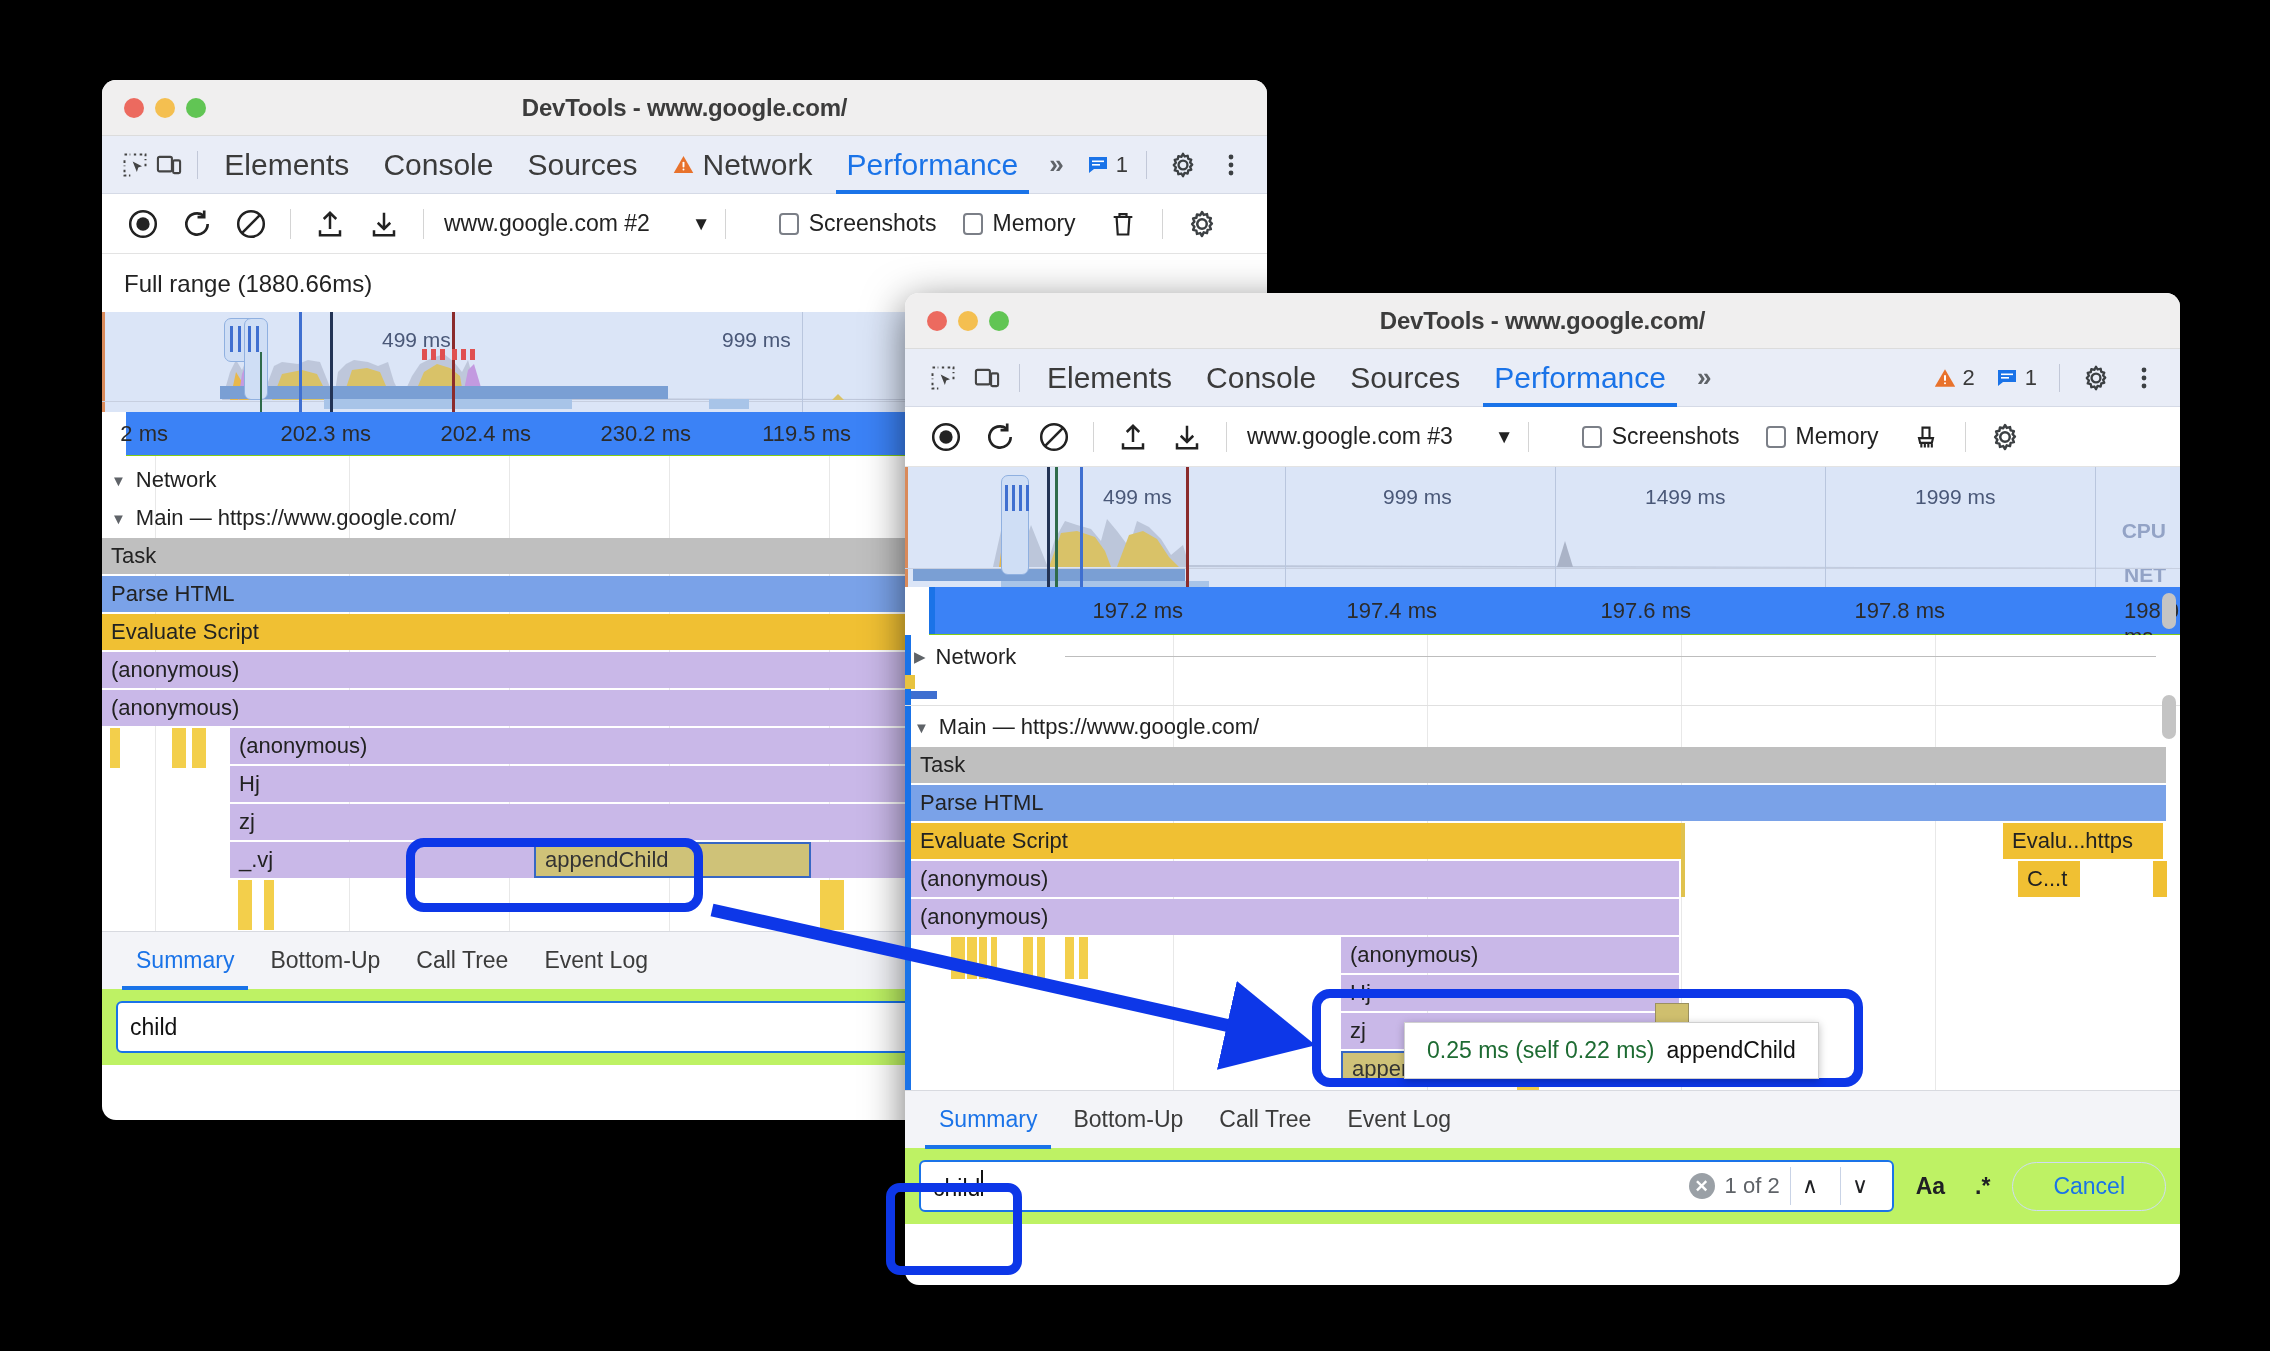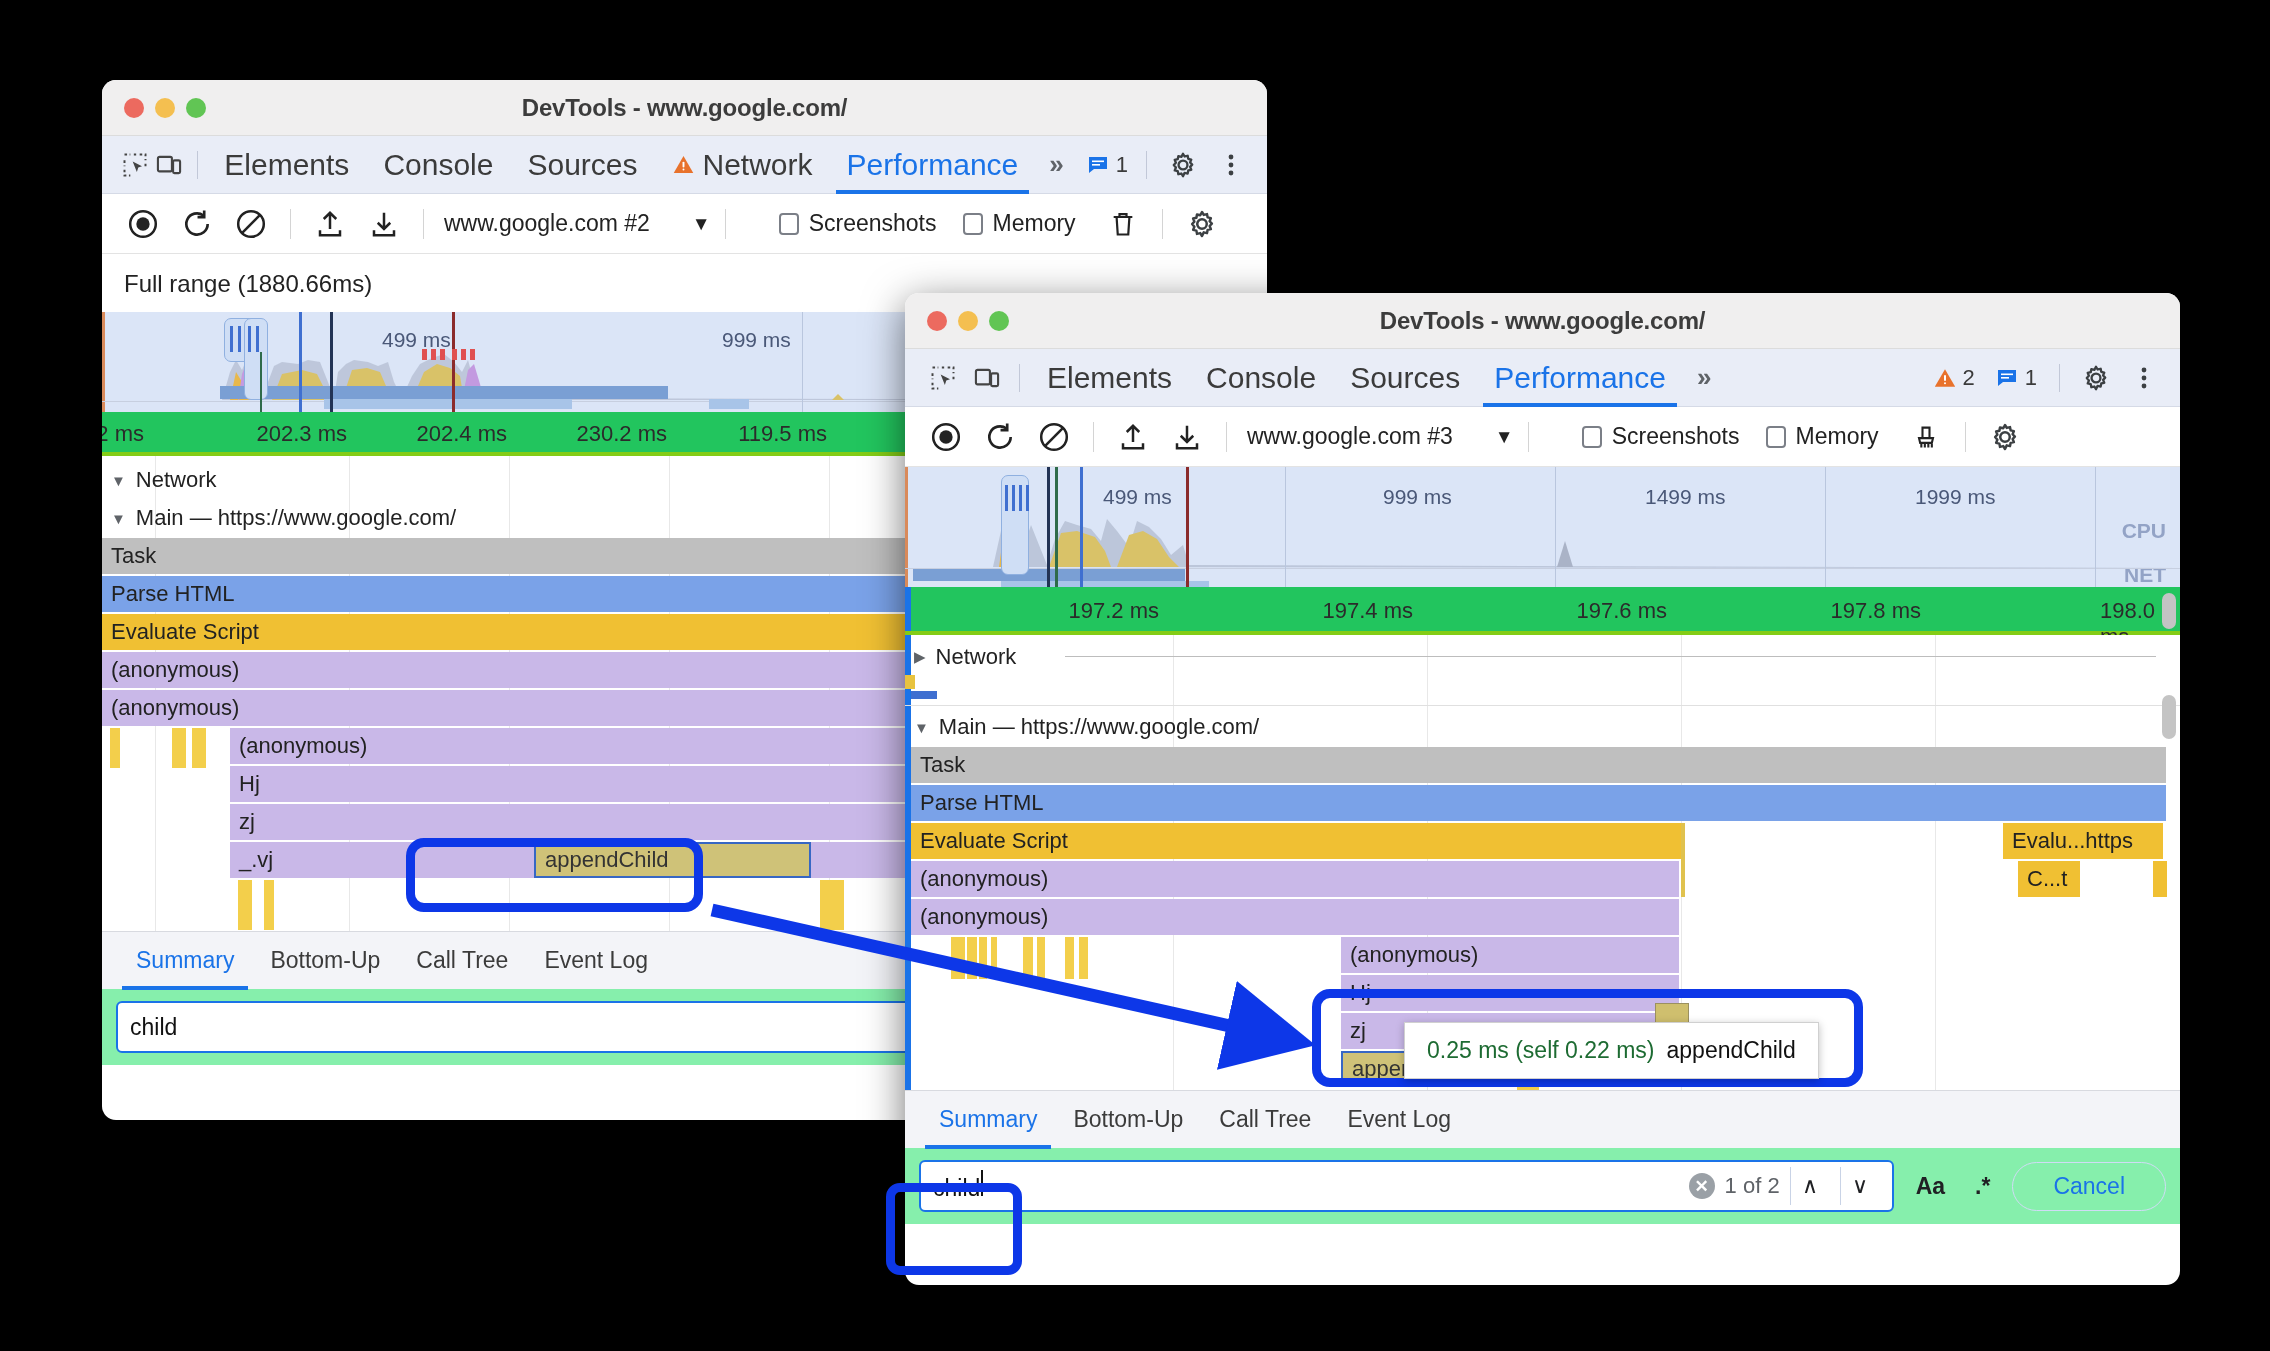--- a/index.html
+++ b/index.html
@@ -72,38 +72,38 @@
   .cdiv { width: 1px; height: 30px; background: #d4d4d4; margin: 0 10px; }
   .selbox { display:flex; align-items:center; gap: 42px; font-size: 23px; color: #222; padding-left: 6px; }
   .cbox { display:flex; align-items:center; gap: 10px; font-size: 23px; color:#222;margin-left:39px; }
   .checksq { width: 20px; height: 22px; border: 2px solid #7b7f87; border-radius: 4px; }
 
   
   .fullrange { font-size: 24px; color: #222; padding: 16px 0 14px 22px; background:#fff; }
   .overview { position: relative; background: #dbe5f7; overflow: hidden; }
   .ovlabel { position: absolute; font-size: 21px; color: #4a5878; }
   .ovright { position:absolute; right: 14px; font-size: 21px; color: #93a3c6; font-weight: 600;}
-  .ruler { position: relative; height: 44px; background: #22c55e; border-bottom: 4px solid #84cc16; }
+  .ruler { position: relative; height: 44px; background: #3b82f6; border-bottom: 1px solid #84cc16; margin-left: 24px; }
   .ruler span { position: absolute; top: 9px; font-size: 22px; color: #2b2b2b; transform: translateX(-100%); }
   .vline { position:absolute; top:0; bottom:0; width:1px; background:#e8e8e8; }
 
   
   .flame { position: relative; background: #fff; overflow: hidden; }
   .frow { position: absolute; font-size: 22px; color: #222; display:flex; align-items:center;
           padding-left: 9px; white-space: nowrap; overflow: hidden; }
   .grouphdr { position:absolute; font-size: 22px; color:#222; display:flex; align-items:center; gap:10px; }
   .tri { font-size: 15px; color:#5f6368; }
   .bar { position:absolute; }
 
   
   .btabs { height: 58px; background:#f3f4f8; border-top:1px solid #d8dae0; display:flex; align-items:center; padding-left: 16px; }
   .btab { font-size: 23px; color:#3b3b3b; padding: 0 18px; height: 58px; display:flex; align-items:center; position:relative; }
   .btab.active { color:#1a73e8; }
   .btab.active::after { content:""; position:absolute; left:4px; right:4px; bottom:0; height:4px; background:#1a73e8; }
-  .searchrow { background:#86efac; display:flex; align-items:center; padding: 12px 14px; gap: 14px; }
+  .searchrow { background:#bef264; display:flex; align-items:center; padding: 12px 14px; gap: 14px; }
   .sinput {
     flex: 1; height: 52px; border: 2px solid #1a73e8; border-radius: 6px;
     display:flex; align-items:center; padding: 0 12px; font-size: 23px; color:#111; gap:10px;
     background:#fff;
   }
   .sinput .val { flex: 1; }
   .clearx { width: 26px; height:26px; border-radius:50%; background:#9aa0a6; color:#fff;
             font-size:17px; display:flex; align-items:center; justify-content:center; font-weight:bold;}
   .cnt { font-size: 22px; color:#5f6368; }
   .navbtn { width: 40px; height: 38px; display:flex; align-items:center; justify-content:center;

